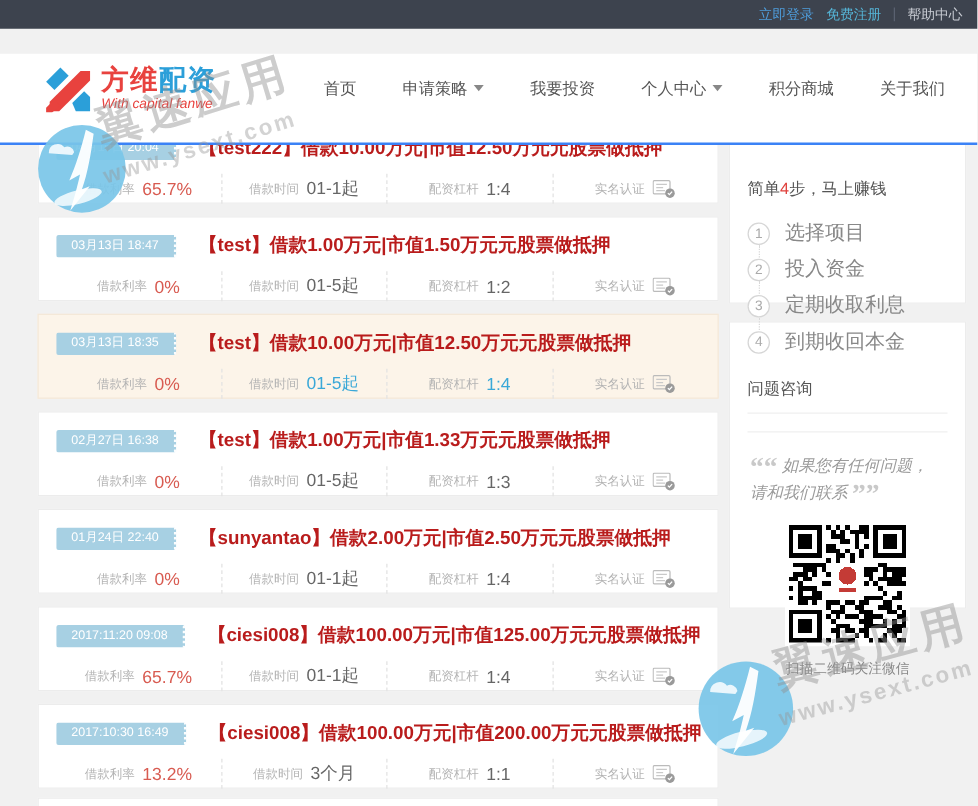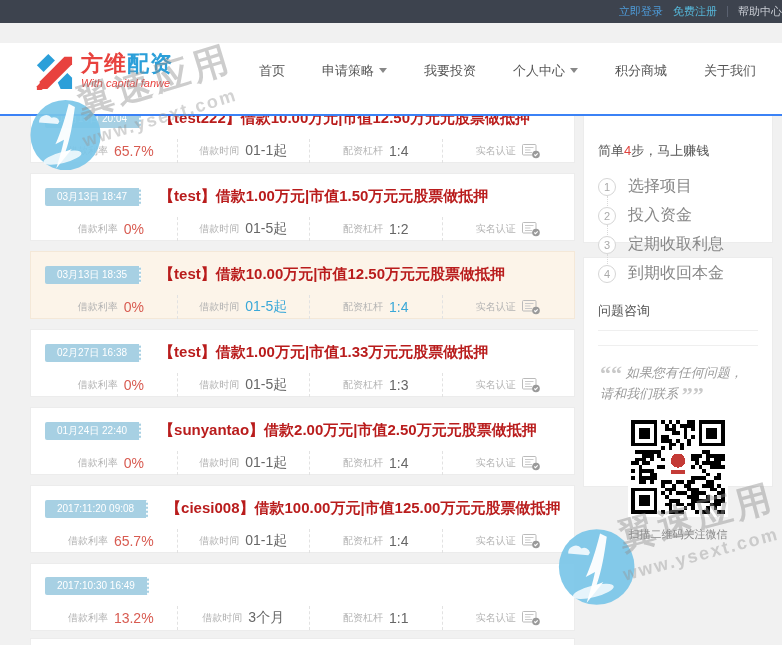--- a/index.html
+++ b/index.html
@@ -4,21 +4,21 @@
 <style>
   * { margin:0; padding:0; box-sizing:border-box; }
   html,body { width:782px; height:645px; }
   body {
     position:relative; overflow:hidden;
     font-family:"Liberation Sans","DejaVu Sans",sans-serif;
     background:#f1f1f1; color:#555;
   }
   
   .topbar { position:absolute; top:0; left:0; right:0; height:23px; background:#3d434e; z-index:5; }
-  .topbar-links { position:absolute; right:0; top:0; height:23px; display:flex; align-items:center; gap:10px; font-size:11px; }
+  .topbar-links { position:absolute; right:12px; top:0; height:23px; display:flex; align-items:center; gap:10px; font-size:11px; }
   .tb-login { color:#4e9ddb; cursor:pointer; text-decoration:none; }
   .tb-register { color:#55b4d6; cursor:pointer; text-decoration:none; }
   .tb-help { color:#c9cdd4; cursor:pointer; text-decoration:none; }
   .tb-sep { width:1px; height:11px; background:#5a6170; }
   
   .header { position:absolute; top:23px; left:0; right:0; height:73px; background:#fff; border-bottom:2px solid #3b82f6; z-index:4;margin-top:20px; }
   .logo { position:absolute; left:35px; top:9px; display:flex; align-items:flex-start; gap:8px; cursor:pointer; }
   .logo-txt-zh { font-size:22px; font-weight:bold; letter-spacing:1px; line-height:24px; }
   .logo-red { color:#e8423e; }
   .logo-blue { color:#2b9fd9; }
@@ -319,20 +319,21 @@
           <circle cx="14" cy="10.5" r="3.8" fill="#9a9a9a"></circle>
           <path d="M12.3 10.5 l1.2 1.2 l2.2-2.4" stroke="#fff" stroke-width="1.1" fill="none"></path>
         </svg>
       </div>
     </div>
   </div>
 
   <div class="card">
     <div class="card-top">
       <span class="badge">2017:10:30 16:49</span>
+      <span class="card-title">【ciesi008】借款100.00万元|市值200.00万元元股票做抵押</span>
     </div>
     <div class="card-row">
       <div class="col">
         <span class="lbl">借款利率</span>
         <span class="val val-rate">13.2%</span>
       </div>
       <div class="col">
         <span class="lbl">借款时间</span>
         <span class="val val-time">3个月</span>
       </div>

